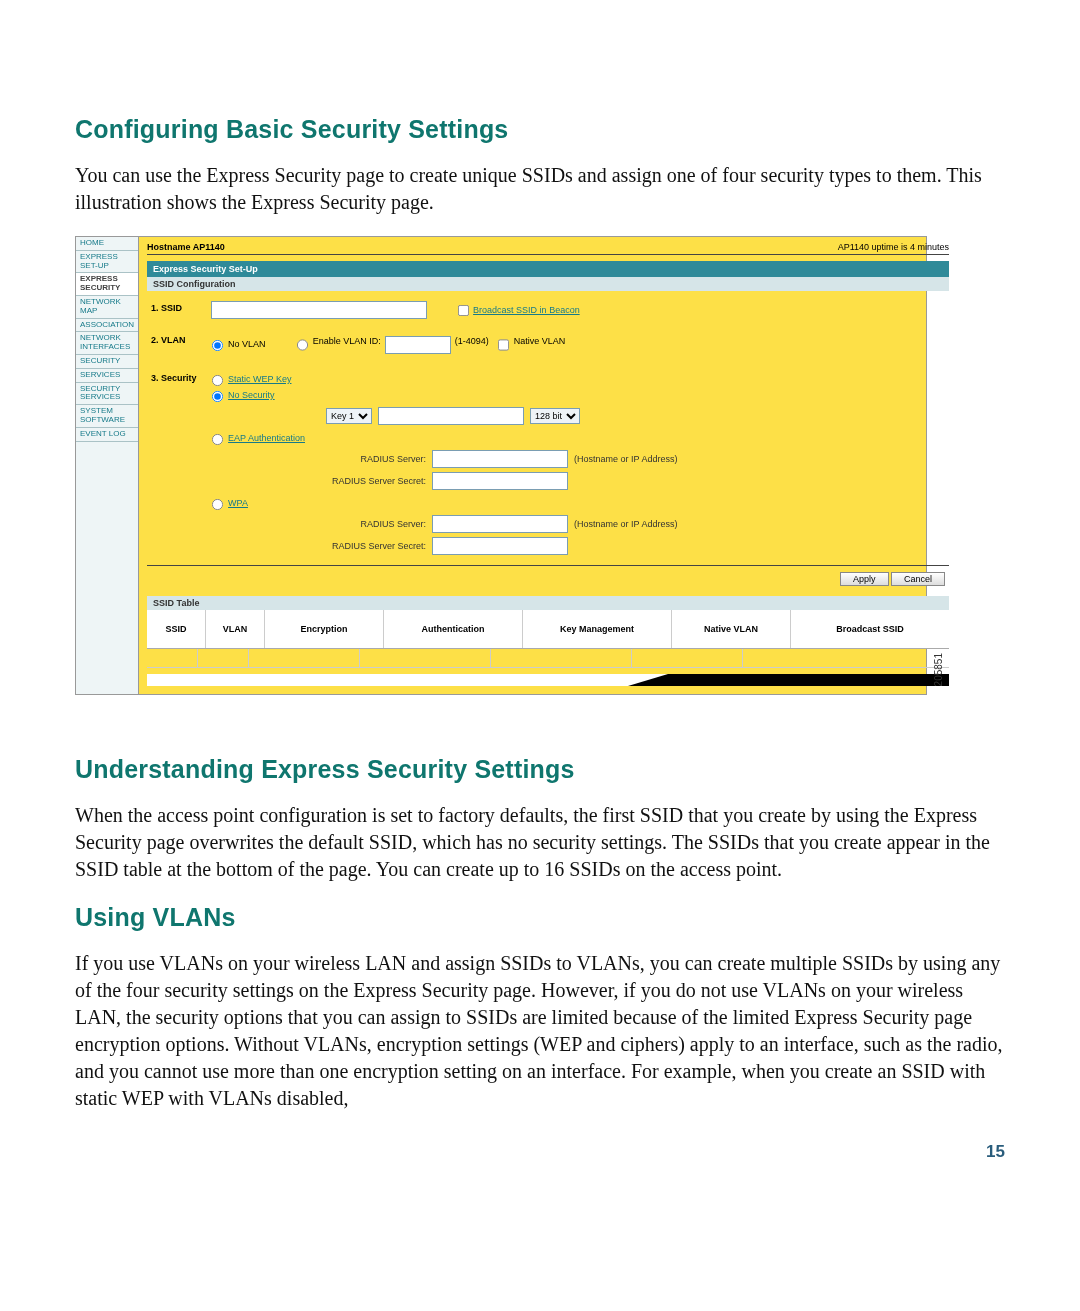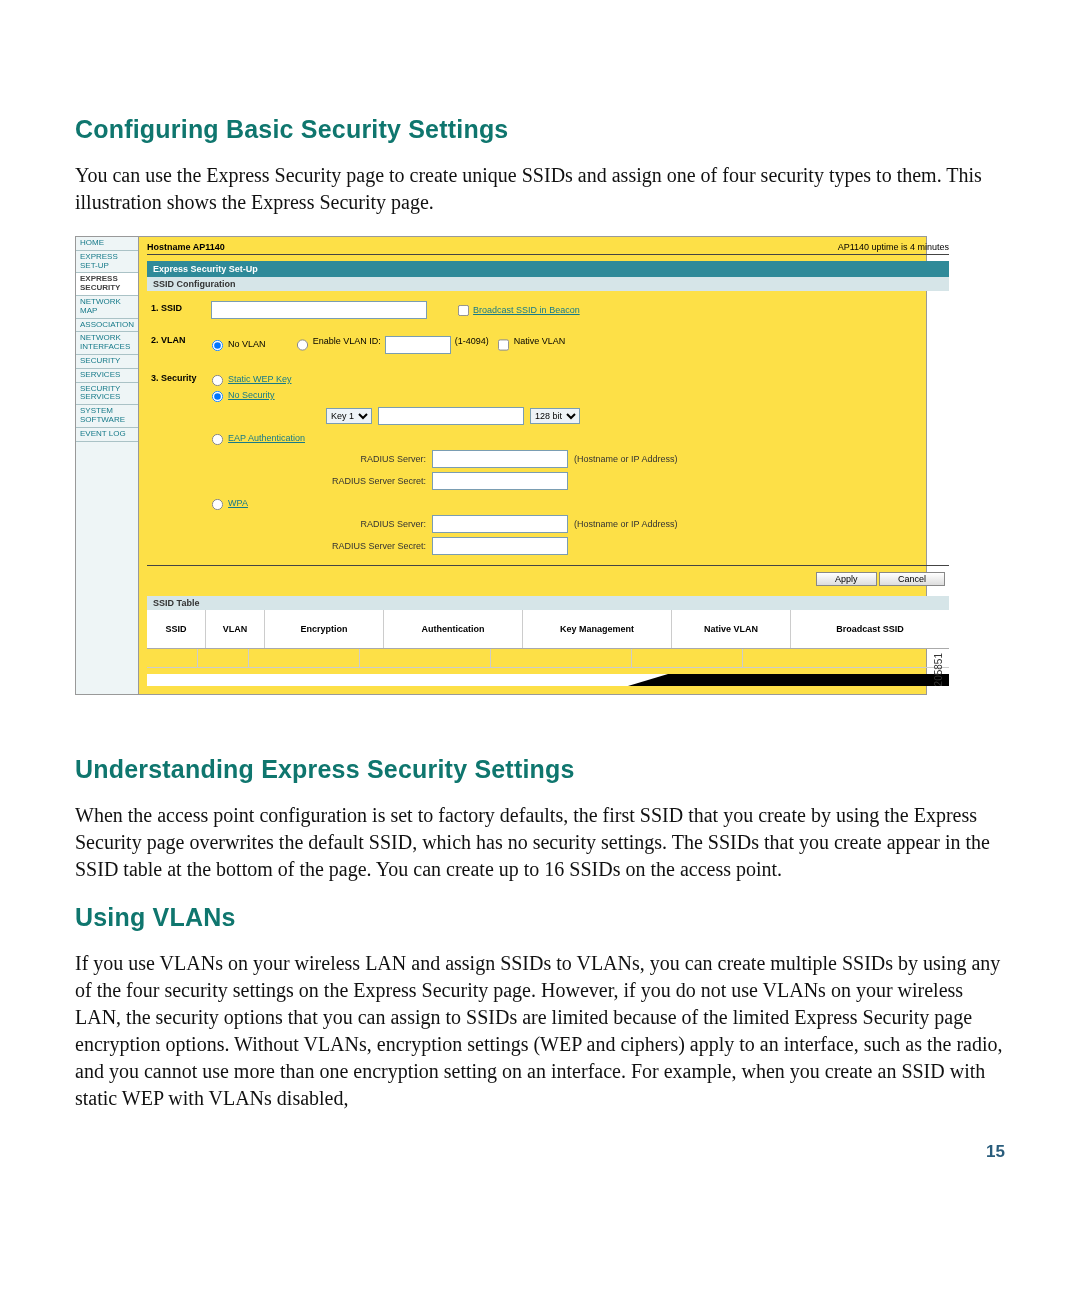--- a/index.html
+++ b/index.html
@@ -135,21 +135,21 @@
   select.sel {
     border: 1px solid #7a9db2;
     font-size: 9px;
     height: 16px;
     background: #eef3f7;
   }
   .btn {
     border: 1px solid #888;
     background: linear-gradient(#fff,#ddd);
     font-size: 9px;
-    padding: 1px 18px;
+    padding: 1px 12px;
     cursor: pointer;
   }
   .btn-row {
     text-align: right;
     padding: 6px 4px 10px 0;
   }
   .table-headers {
     display: flex;
     background: #fff;
     border-bottom: 1px solid #aaa;

